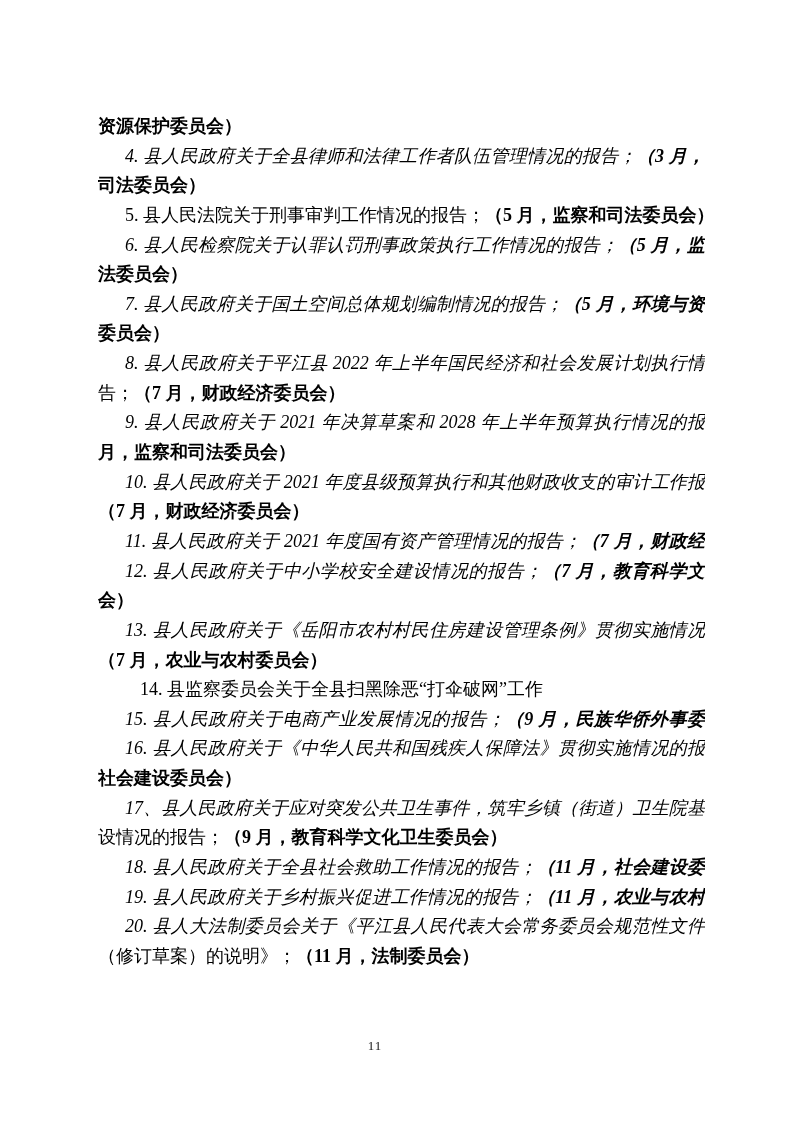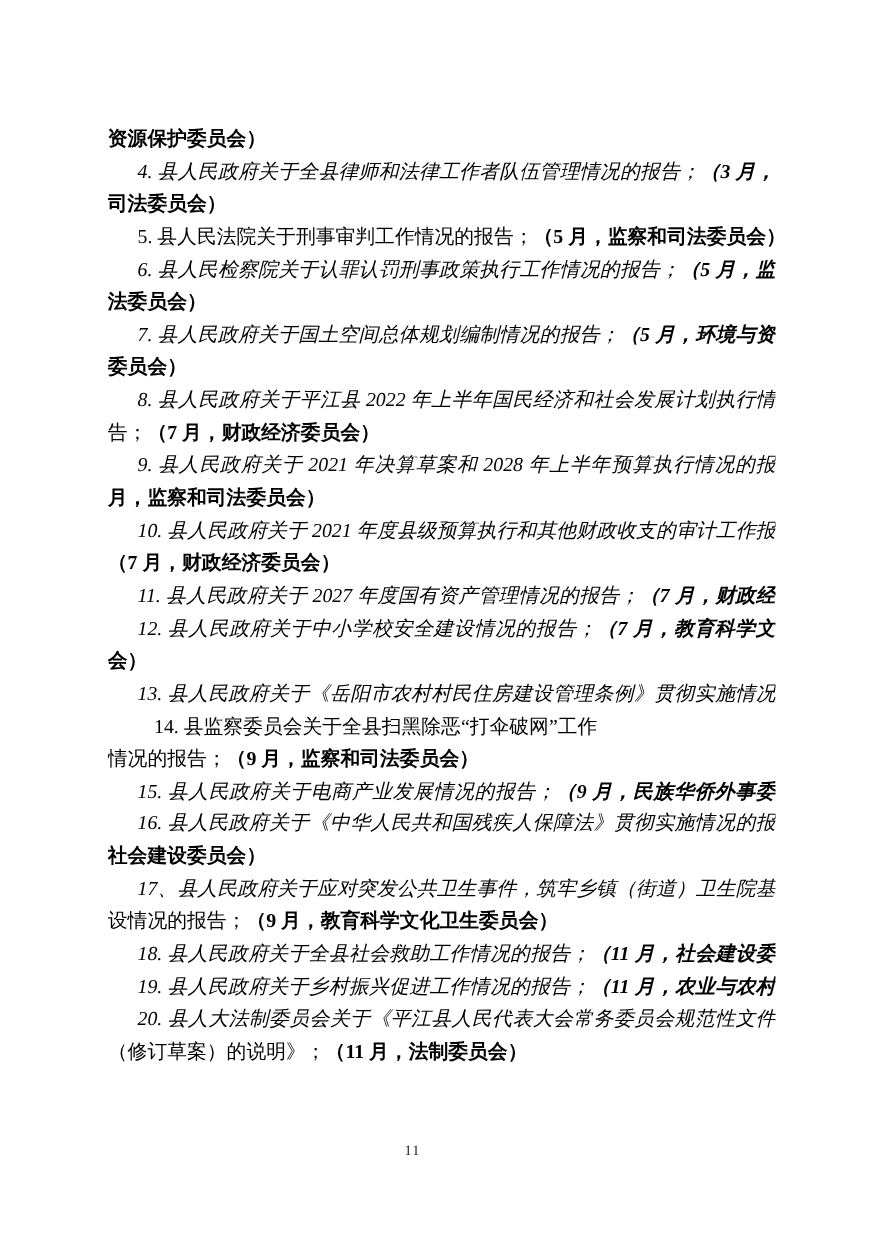--- a/index.html
+++ b/index.html
@@ -62,26 +62,26 @@
       <div class="line indent-1 justify"><span class="seg">6. 县人民检察院关于认罪认罚刑事政策执行工作情况的报告；</span><span class="seg bold">（5 月，监察和司</span></div>
       <div class="line indent-0"><span class="seg bold">法委员会）</span></div>
       <div class="line indent-1 justify"><span class="seg">7. 县人民政府关于国土空间总体规划编制情况的报告；</span><span class="seg bold">（5 月，环境与资源保护</span></div>
       <div class="line indent-0"><span class="seg bold">委员会）</span></div>
       <div class="line indent-1 justify"><span class="seg">8. 县人民政府关于平江县 2022 年上半年国民经济和社会发展计划执行情况的报</span></div>
       <div class="line indent-0"><span class="seg">告；</span><span class="seg bold">（7 月，财政经济委员会）</span></div>
       <div class="line indent-1 justify"><span class="seg">9. 县人民政府关于 2021 年决算草案和 2028 年上半年预算执行情况的报告；</span><span class="seg bold">（7</span></div>
       <div class="line indent-0"><span class="seg bold">月，监察和司法委员会）</span></div>
       <div class="line indent-1 justify"><span class="seg">10. 县人民政府关于 2021 年度县级预算执行和其他财政收支的审计工作报告；</span></div>
       <div class="line indent-0"><span class="seg bold">（7 月，财政经济委员会）</span></div>
-      <div class="line indent-1 justify"><span class="seg">11. 县人民政府关于 2027 年度国有资产管理情况的报告；</span><span class="seg bold">（7 月，财政经济委员会）</span></div>
+      <div class="line indent-1 justify"><span class="seg">11. 县人民政府关于 2021 年度国有资产管理情况的报告；</span><span class="seg bold">（7 月，财政经济委员会）</span></div>
       <div class="line indent-1 justify"><span class="seg">12. 县人民政府关于中小学校安全建设情况的报告；</span><span class="seg bold">（7 月，教育科学文化卫生委员</span></div>
       <div class="line indent-0"><span class="seg bold">会）</span></div>
       <div class="line indent-1 justify"><span class="seg">13. 县人民政府关于《岳阳市农村村民住房建设管理条例》贯彻实施情况的报告；</span></div>
+      <div class="line indent-0"><span class="seg bold">（7 月，农业与农村委员会）</span></div>
       <div class="line indent-2"><span class="seg">14. 县监察委员会关于全县扫黑除恶“打伞破网”工作</span></div>
-      <div class="line indent-0"><span class="seg">情况的报告；</span><span class="seg bold">（9 月，监察和司法委员会）</span></div>
       <div class="line indent-1 justify"><span class="seg">15. 县人民政府关于电商产业发展情况的报告；</span><span class="seg bold">（9 月，民族华侨外事委员会）</span></div>
       <div class="line indent-1 justify"><span class="seg">16. 县人民政府关于《中华人民共和国残疾人保障法》贯彻实施情况的报告；</span><span class="seg bold">（9 月，</span></div>
       <div class="line indent-0"><span class="seg bold">社会建设委员会）</span></div>
       <div class="line indent-1 justify"><span class="seg">17、县人民政府关于应对突发公共卫生事件，筑牢乡镇（街道）卫生院基础建</span></div>
       <div class="line indent-0"><span class="seg">设情况的报告；</span><span class="seg bold">（9 月，教育科学文化卫生委员会）</span></div>
       <div class="line indent-1 justify"><span class="seg">18. 县人民政府关于全县社会救助工作情况的报告；</span><span class="seg bold">（11 月，社会建设委员会）</span></div>
       <div class="line indent-1 justify"><span class="seg">19. 县人民政府关于乡村振兴促进工作情况的报告；</span><span class="seg bold">（11 月，农业与农村委员会）</span></div>
       <div class="line indent-1 justify"><span class="seg">20. 县人大法制委员会关于《平江县人民代表大会常务委员会规范性文件备案审查办法</span></div>
       <div class="line indent-0"><span class="seg">（修订草案）的说明》；</span><span class="seg bold">（11 月，法制委员会）</span></div>
     </div>

